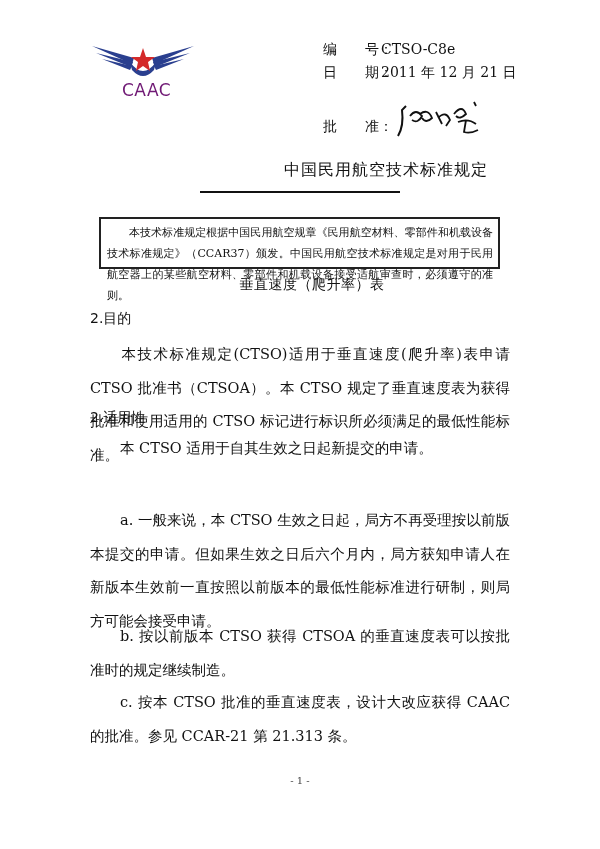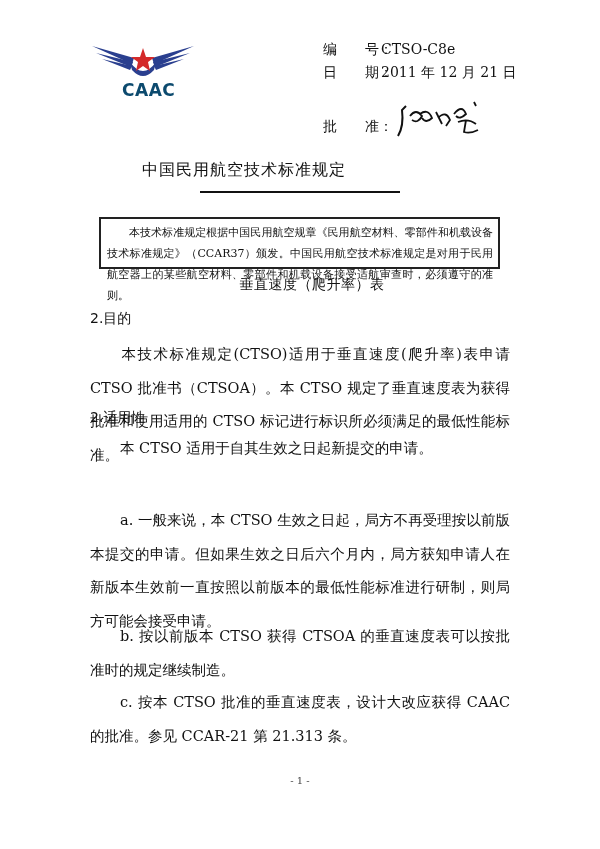--- a/index.html
+++ b/index.html
@@ -1,27 +1,27 @@
 <!DOCTYPE html>
 <html><head>
 <meta charset="utf-8">
 <style>
   html, body { margin: 0; padding: 0; background: #ffffff; }
   body { width: 600px; height: 849px; position: relative; overflow: hidden;
          font-family: "DejaVu Serif", "Liberation Serif", serif; color: #111; }
   .abs { position: absolute; }
   .logo { left: 88px; top: 40px; width: 110px; height: 64px; }
   .logo-text { position: absolute; left: 34px; top: 40px; font-family: "DejaVu Sans", "Liberation Sans", sans-serif;
-               font-weight: bold; font-size: 17px; color: #0c4a6e; letter-spacing: 0.5px; }
+               font-weight: normal; font-size: 17px; color: #701a75; letter-spacing: 0.5px; }
   .meta { left: 323px; top: 38px; font-size: 14px; line-height: 23px; }
   .meta .row { white-space: nowrap; }
   .meta .lbl { display: inline-block; width: 58px; letter-spacing: 0; }
   .approve { left: 323px; top: 118px; font-size: 14px; white-space: nowrap; }
   .signature { left: 392px; top: 96px; width: 95px; height: 44px; }
-  .title { left: 0; width: 488px; top: 160px; text-align: center; font-family: "DejaVu Sans", "Liberation Sans", sans-serif;
+  .title { left: 0; width: 488px; top: 160px; text-align: right; font-family: "DejaVu Sans", "Liberation Sans", sans-serif;
            font-size: 16px; letter-spacing: 1px; }
   .rule { left: 200px; top: 191px; width: 200px; height: 0; border-top: 2px solid #111; }
   .notice { left: 99px; top: 217px; width: 386px; height: 42px; border: 2px solid #222; padding: 3px 5px 3px 6px;
             font-size: 11px; line-height: 21px; text-indent: 22px; text-align: justify; }
   .subtitle { left: 0; width: 600px; top: 276px; text-align: center; font-family: "DejaVu Sans", "Liberation Sans", sans-serif;
               font-size: 14px; letter-spacing: 0.5px; padding-left: 12px; }
   .h { left: 90px; font-family: "DejaVu Sans", "Liberation Sans", sans-serif; font-size: 14px; }
   .p { left: 90px; width: 420px; font-size: 14.5px; line-height: 33.5px; text-align: justify; }
   .p .ind { display: inline-block; width: 30px; }
   .pagenum { left: 0; width: 600px; top: 775px; text-align: center; font-size: 10px; color: #444; }

